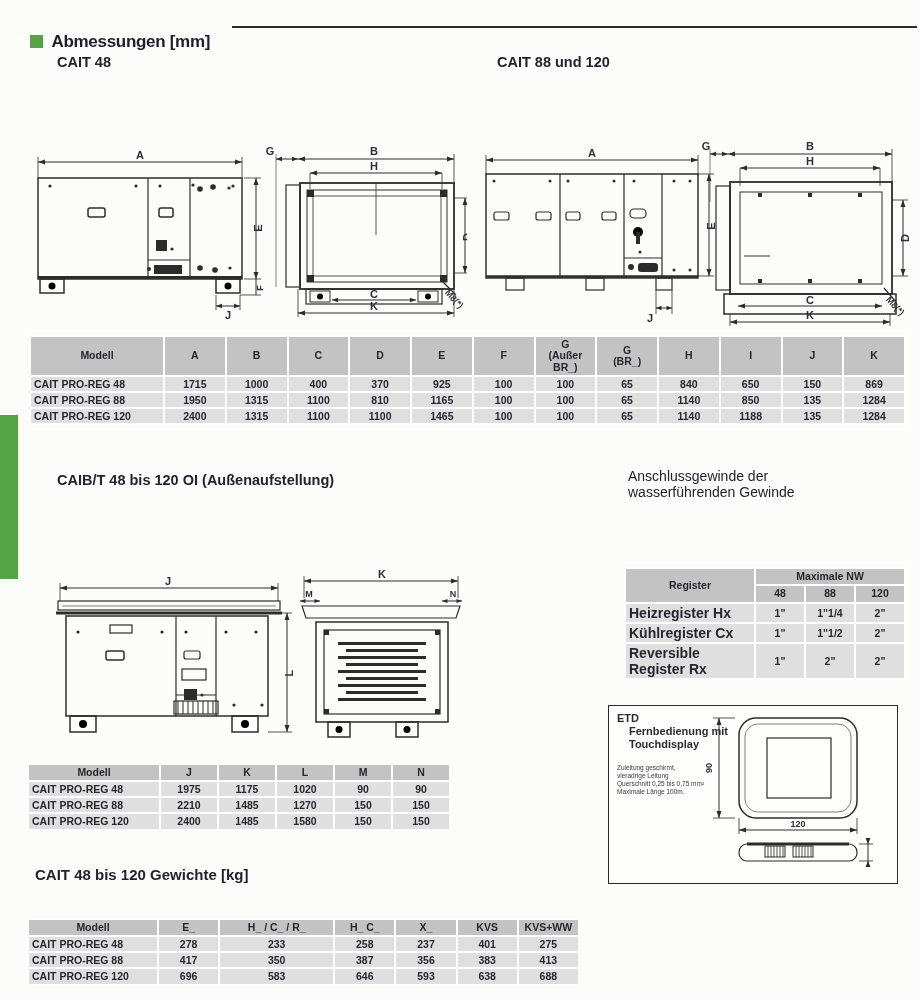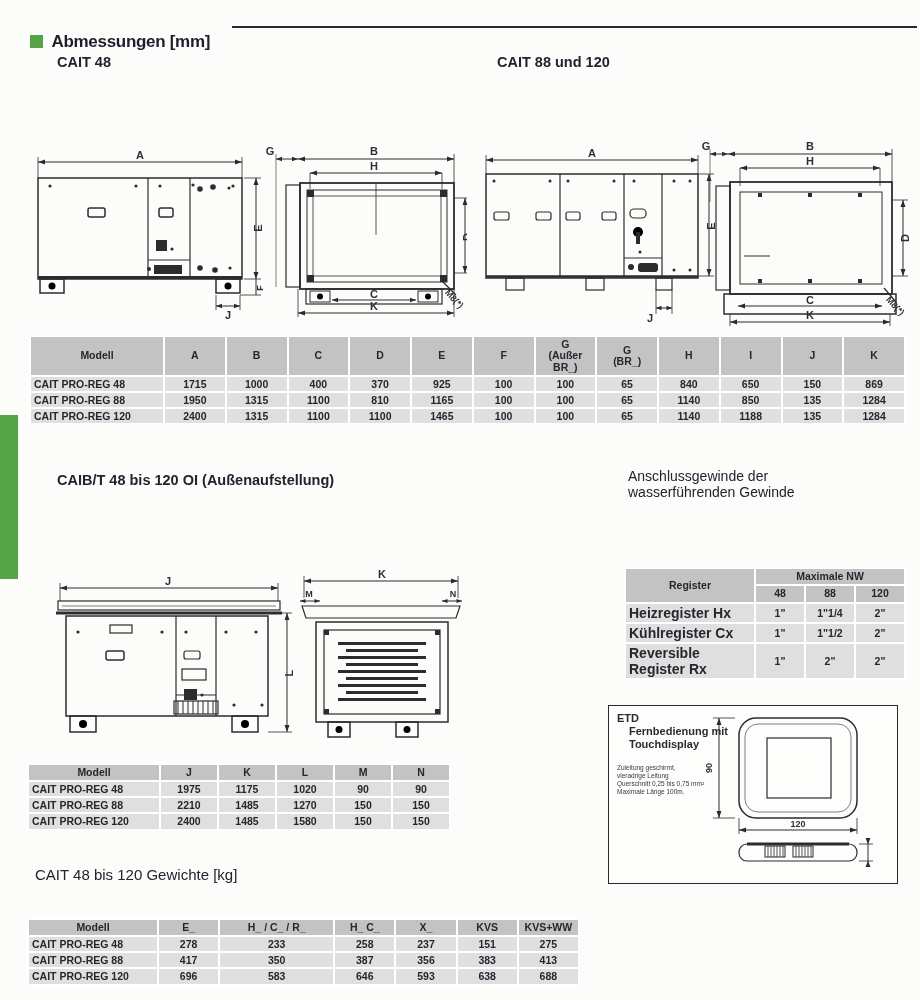--- a/index.html
+++ b/index.html
@@ -5,21 +5,21 @@
   * { margin:0; padding:0; box-sizing:border-box; }
   html,body { width:920px; height:1000px; }
   body {
     position:relative; background:#fcfcfa; overflow:hidden;
     font-family:"Liberation Sans", sans-serif; color:#26262f;
   }
   .abs { position:absolute; }
   .h1 { font-size:17px; font-weight:bold; color:#1e1e2c; letter-spacing:-0.3px; }
   .h2 { font-size:14px; font-weight:normal; color:#23232f; }
   .h2b { font-size:14.5px; font-weight:bold; color:#23232f; }
-  .h3 { font-size:15px; font-weight:normal; color:#23232f; }
+  .h3 { font-size:15px; font-weight:bold; color:#23232f; }
   .rule { background:#2a2a2a; height:2px; }
   .green-sq { width:13px; height:13px; background:#55a346; display:inline-block; }
   .green-bar { background:#55a346; }
 
   table.dims { border-collapse:separate; border-spacing:2px; background:#fff; table-layout:fixed; }
   table.dims th {
     background:#c3c3c3; font-size:10.5px; font-weight:bold; text-align:center;
     padding:2px 2px; color:#26262f; white-space:pre-line; vertical-align:middle; line-height:1.08;
   }
   table.dims td {
@@ -560,21 +560,21 @@
         <th>KVS+WW</th>
       </tr>
     </thead>
     <tbody>
       <tr>
         <td>CAIT PRO-REG 48</td>
         <td>278</td>
         <td>233</td>
         <td>258</td>
         <td>237</td>
-        <td>151</td>
+        <td>401</td>
         <td>275</td>
       </tr>
       <tr>
         <td>CAIT PRO-REG 88</td>
         <td>417</td>
         <td>350</td>
         <td>387</td>
         <td>356</td>
         <td>383</td>
         <td>413</td>

